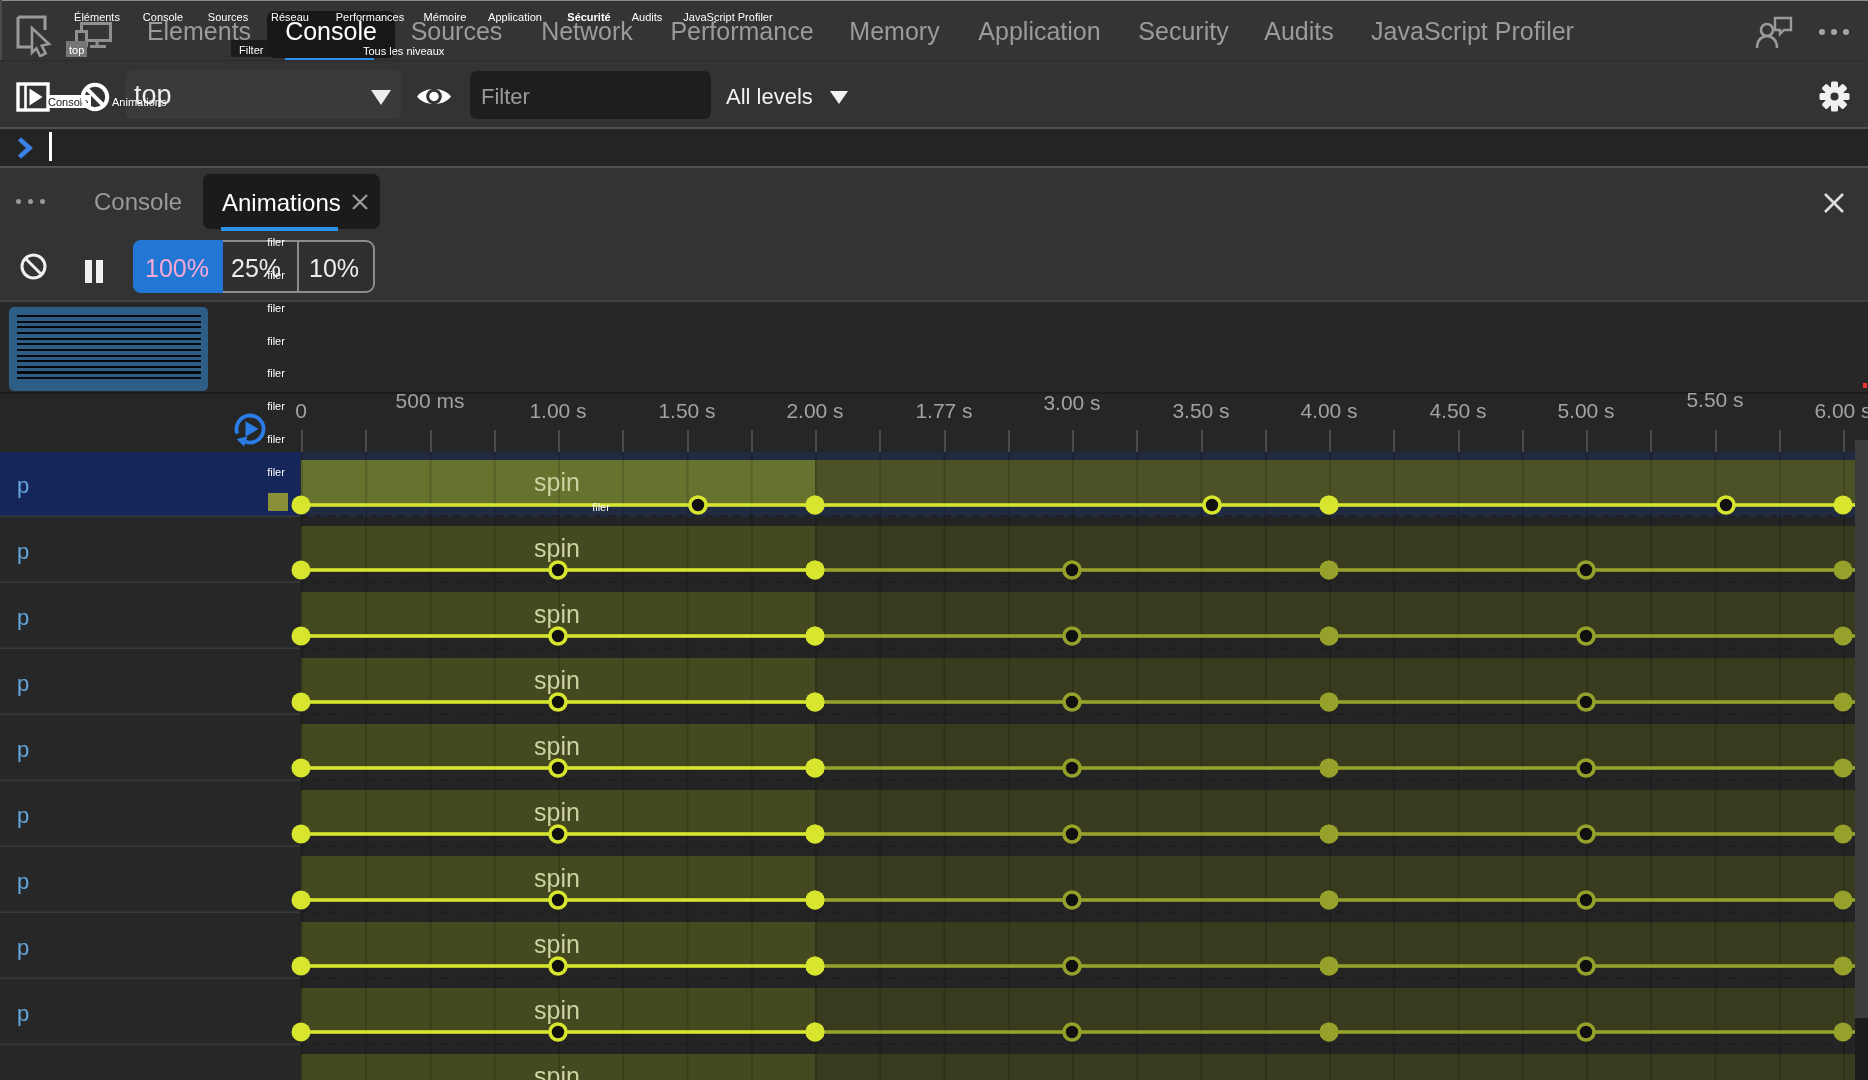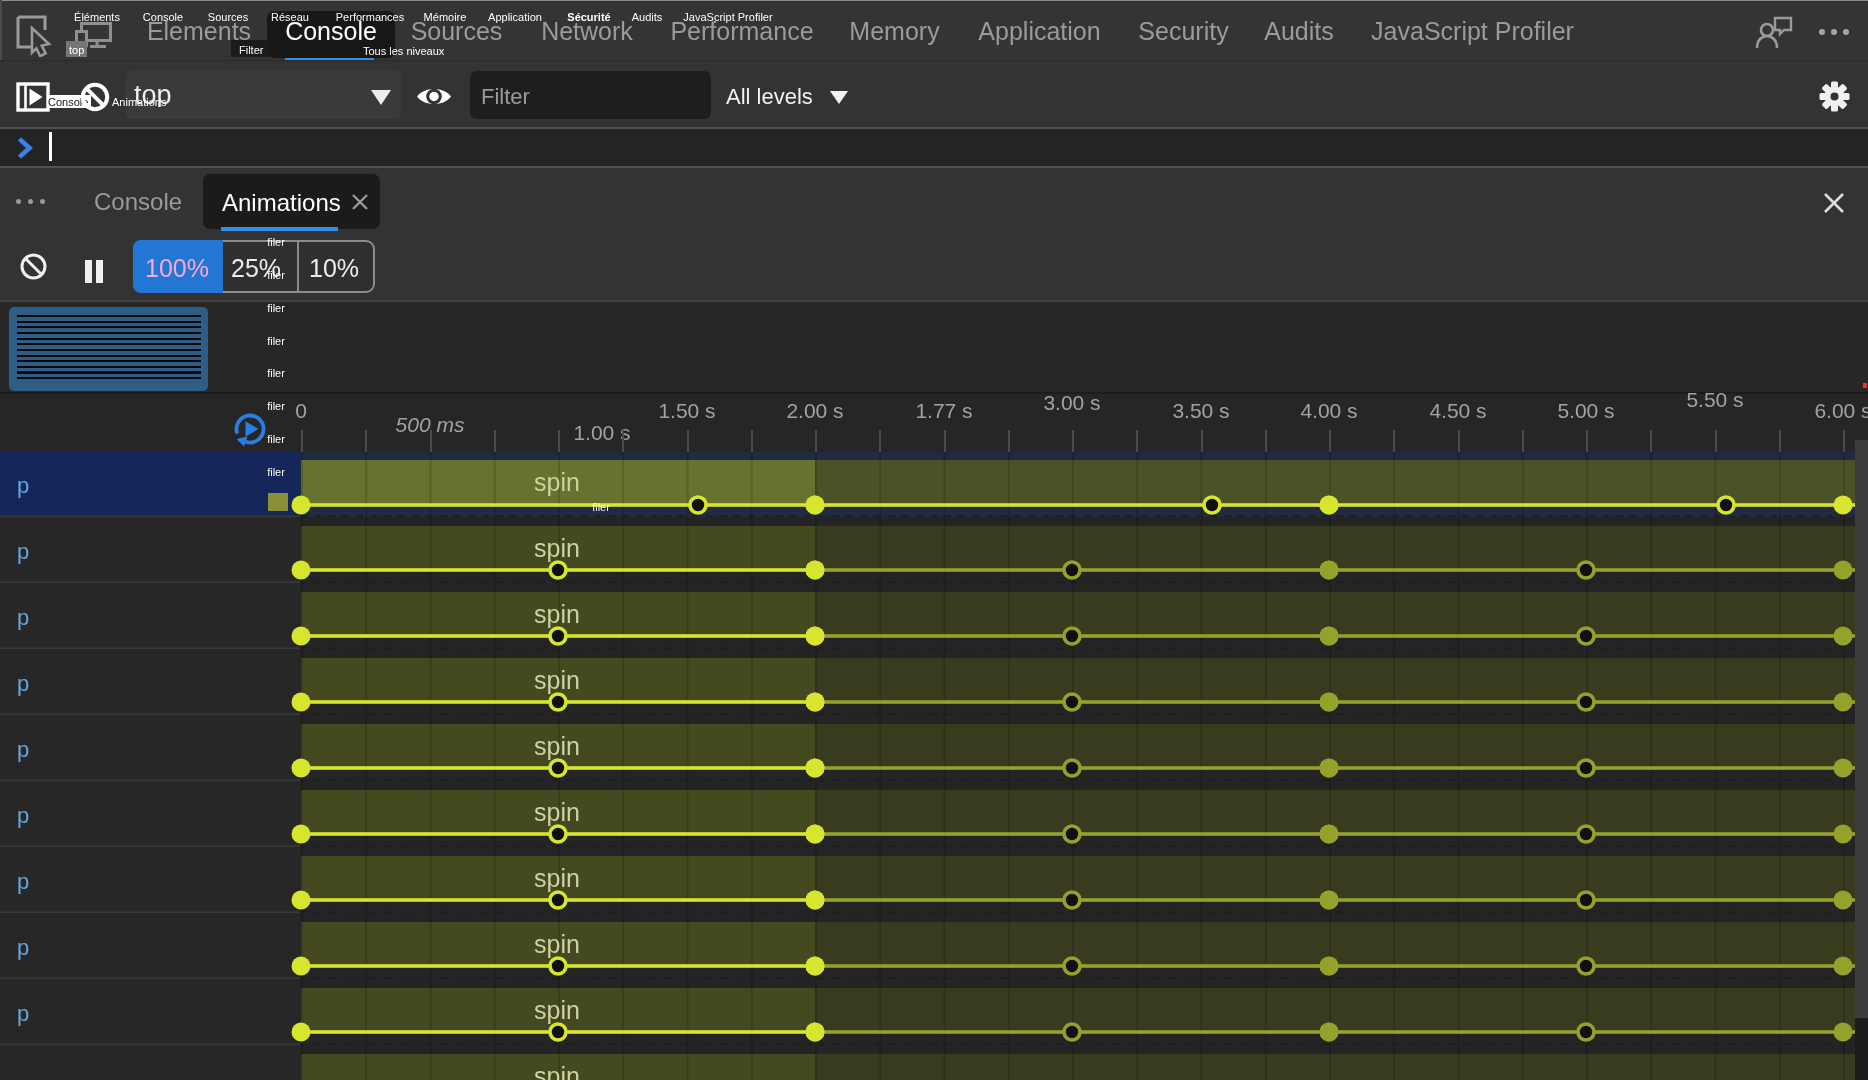--- a/index.html
+++ b/index.html
@@ -128,22 +128,22 @@
 <div class="abs" style="left:133px;top:240px;width:90px;height:53px;background:#2277d4;border-radius:8px 0 0 8px;"></div>
 <div class="abs" style="left:297px;top:241px;width:2px;height:51px;background:#8c8c8c;"></div>
 <div class="abs" style="left:145px;top:254px;font-size:25px;color:#f9a8d4;">100%</div>
 <div class="abs" style="left:231px;top:254px;font-size:25px;color:#ededed;">25%</div>
 <div class="abs" style="left:309px;top:254px;font-size:25px;color:#ededed;">10%</div>
 <div class="abs" style="left:0;top:302px;width:1868px;height:90px;background:#272727;"></div>
 <div class="abs" style="left:9px;top:307px;width:199px;height:84px;background:#2e5e86;border-radius:5px;"></div>
 <div class="abs" style="left:17px;top:315px;width:184px;height:65px;background:repeating-linear-gradient(to bottom,#06090c 0 2px,transparent 2px 5.65px);"></div>
 <div class="abs" style="left:0;top:392px;width:1868px;height:60px;background:#262626;border-top:2px solid #1c1c1c;box-sizing:border-box;"></div>
 <div class="tl" style="left:301px;top:399px;transform:translateX(-50%);">0</div>
-<div class="tl" style="left:430px;top:413px;transform:translateX(-50%);font-style:italic;">500 ms</div>
-<div class="tl" style="left:558px;top:421px;transform:translateX(-50%);margin-left:44px;">1.00 s</div>
+<div class="tl" style="left:430px;top:389px;transform:translateX(-50%);">500 ms</div>
+<div class="tl" style="left:558px;top:399px;transform:translateX(-50%);">1.00 s</div>
 <div class="tl" style="left:687px;top:399px;transform:translateX(-50%);">1.50 s</div>
 <div class="tl" style="left:815px;top:399px;transform:translateX(-50%);">2.00 s</div>
 <div class="tl" style="left:944px;top:399px;transform:translateX(-50%);">1.77 s</div>
 <div class="tl" style="left:1072px;top:391px;transform:translateX(-50%);">3.00 s</div>
 <div class="tl" style="left:1201px;top:399px;transform:translateX(-50%);">3.50 s</div>
 <div class="tl" style="left:1329px;top:399px;transform:translateX(-50%);">4.00 s</div>
 <div class="tl" style="left:1458px;top:399px;transform:translateX(-50%);">4.50 s</div>
 <div class="tl" style="left:1586px;top:399px;transform:translateX(-50%);">5.00 s</div>
 <div class="tl" style="left:1715px;top:388px;transform:translateX(-50%);">5.50 s</div>
 <div class="tl" style="left:1843px;top:399px;transform:translateX(-50%);">6.00 s</div>

